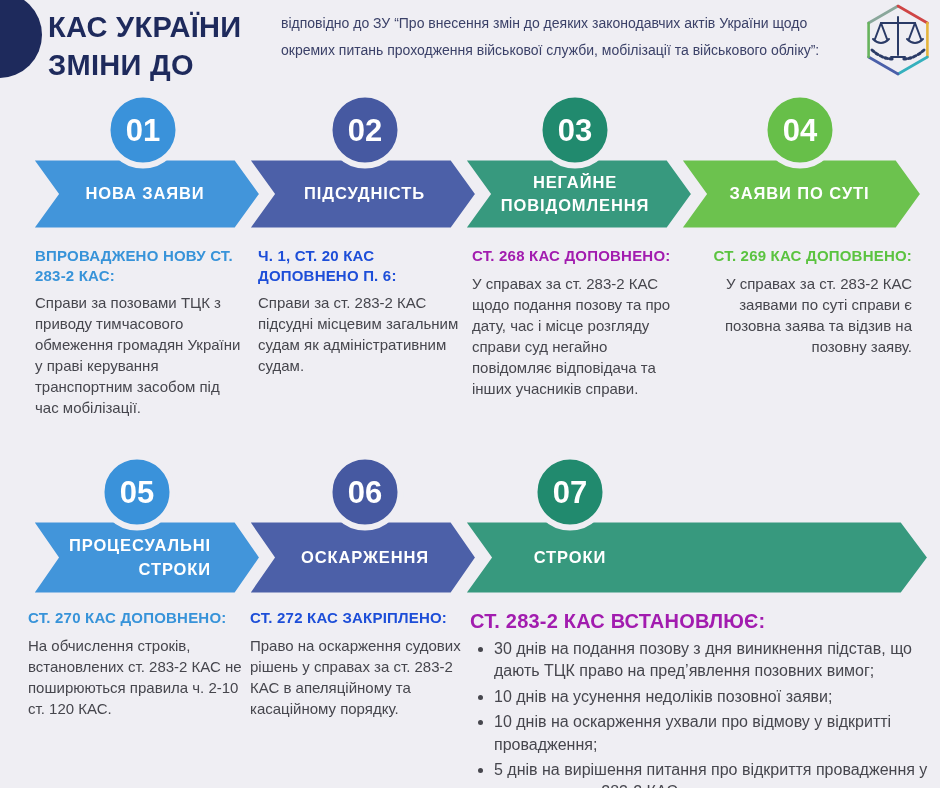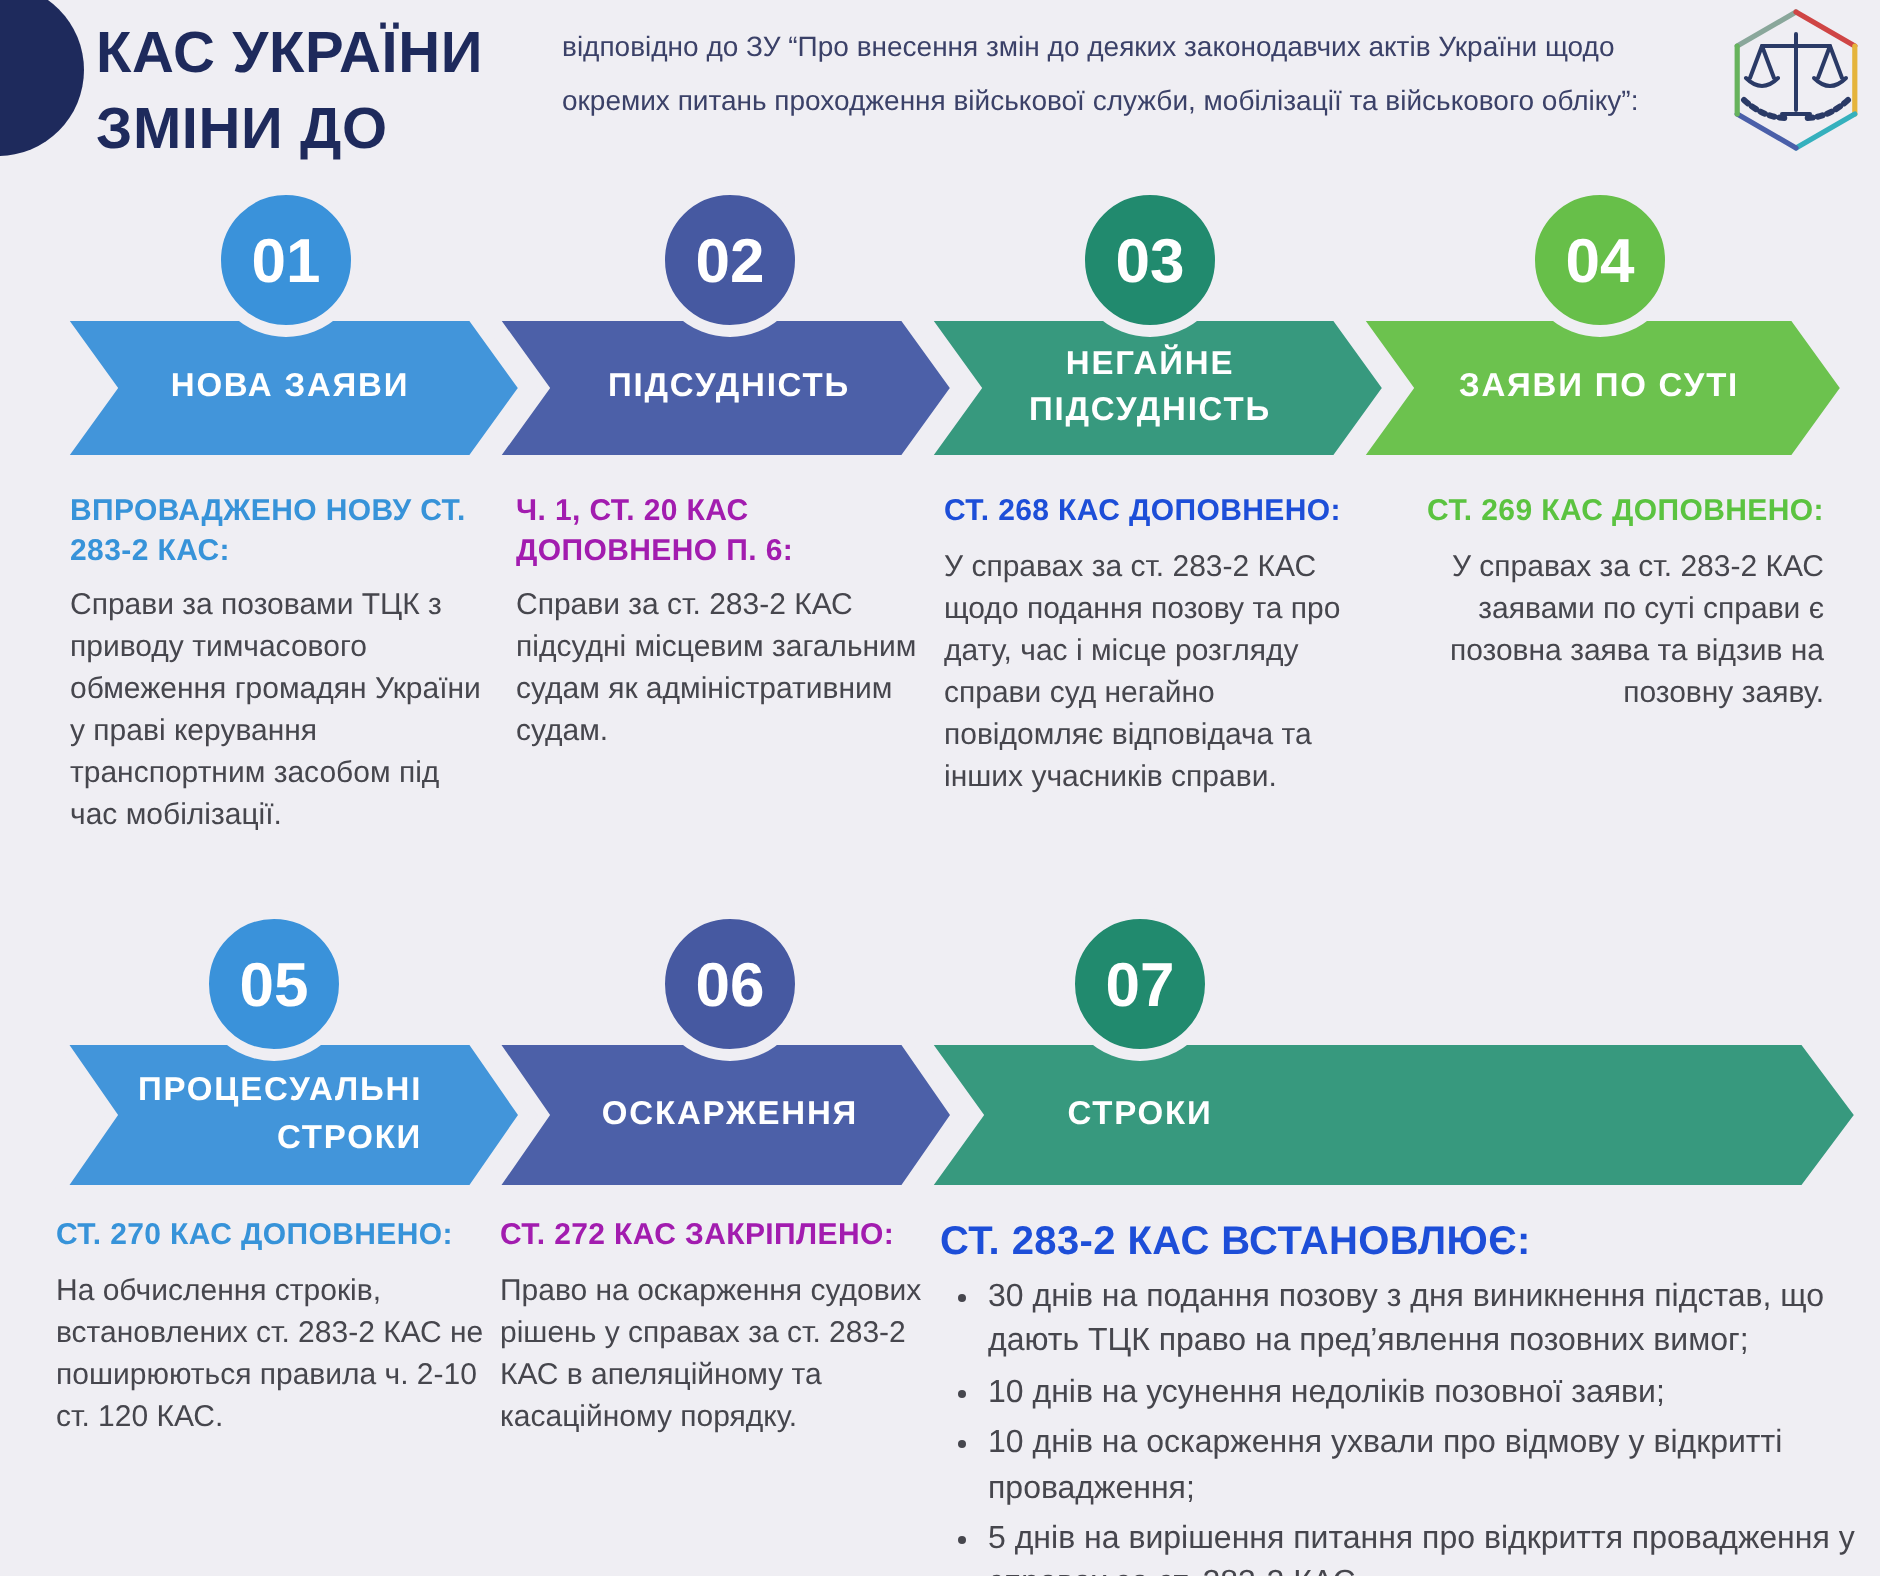--- a/index.html
+++ b/index.html
@@ -20,22 +20,22 @@
   .banner-label{
     display:flex;align-items:center;justify-content:center;text-align:center;
     color:#ffffff;font-weight:700;font-size:16.5px;letter-spacing:.9px;
     line-height:1.4;white-space:pre-line;
   }
   
   .col{color:#46464d;}
   .col .h{font-weight:700;font-size:15px;line-height:1.3;margin:0 0 7px 0;letter-spacing:.2px;}
   .col .b{font-size:15px;line-height:1.4;margin:0;}
   .hl-blue{color:#3793d9;}
-  .hl-indigo{color:#a21caf;}
-  .hl-teal{color:#1d4ed8;}
+  .hl-indigo{color:#1d4ed8;}
+  .hl-teal{color:#a21caf;}
   .hl-green{color:#5bc340;}
   ul.bullets{margin:4px 0 0 0;padding:0 0 0 24px;font-size:16px;line-height:1.4;color:#46464d;}
   ul.bullets li{margin-bottom:3px;}
   svg text.num{font-family:"Liberation Sans","DejaVu Sans",sans-serif;font-weight:800;font-size:31px;fill:#fff;text-anchor:middle;}
 </style>
 </head>
 <body>
 
 <div class="abs corner-dot"></div>
 
@@ -83,21 +83,21 @@
   </g>
   <text class="num" x="143" y="46">01</text>
   <text class="num" x="365" y="46">02</text>
   <text class="num" x="575" y="46">03</text>
   <text class="num" x="800" y="46">04</text>
 </svg>
 
 <div class="abs banner-label" style="left:40px;top:158px;width:210px;height:72px;">НОВА ЗАЯВИ</div>
 <div class="abs banner-label" style="left:262px;top:158px;width:205px;height:72px;">ПІДСУДНІСТЬ</div>
 <div class="abs banner-label" style="left:470px;top:158px;width:210px;height:72px;">НЕГАЙНЕ
-ПІДСУДНІСТЬ</div>
+ПОВІДОМЛЕННЯ</div>
 <div class="abs banner-label" style="left:692px;top:158px;width:215px;height:72px;">ЗАЯВИ ПО СУТІ</div>
 
 <div class="abs col" style="left:35px;top:246px;width:212px;">
   <p class="h hl-blue">ВПРОВАДЖЕНО НОВУ СТ. 283-2 КАС:</p>
   <p class="b">Справи за позовами ТЦК з приводу тимчасового обмеження громадян України у праві керування транспортним засобом під час мобілізації.</p>
 </div>
 <div class="abs col" style="left:258px;top:246px;width:215px;">
   <p class="h hl-indigo">Ч. 1, СТ. 20 КАС ДОПОВНЕНО П. 6:</p>
   <p class="b">Справи за ст. 283-2 КАС підсудні місцевим загальним судам як адміністративним судам.</p>
 </div>

